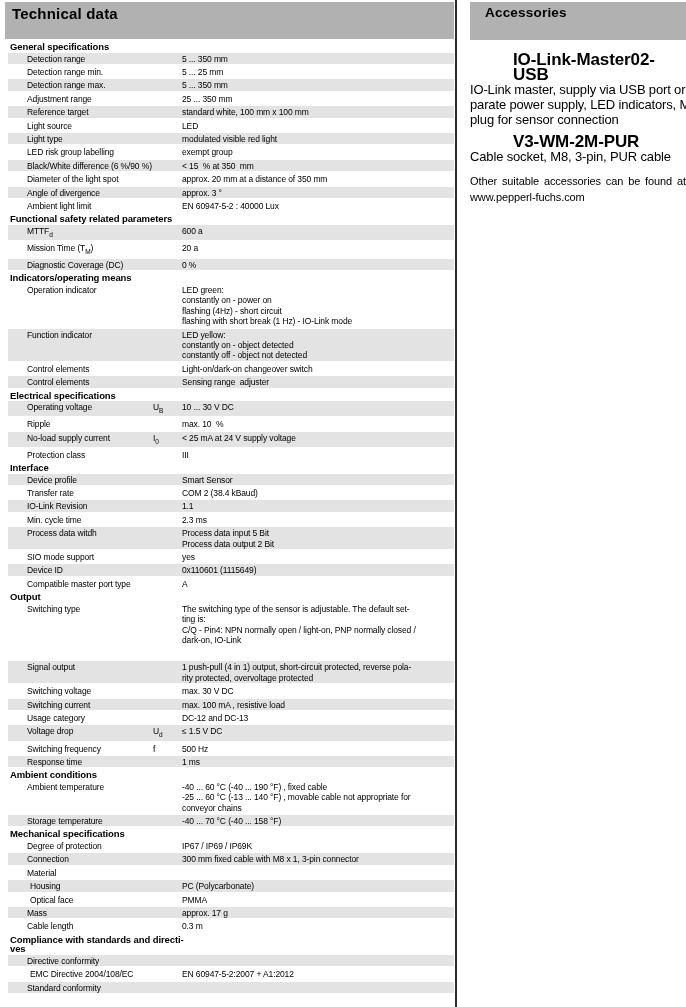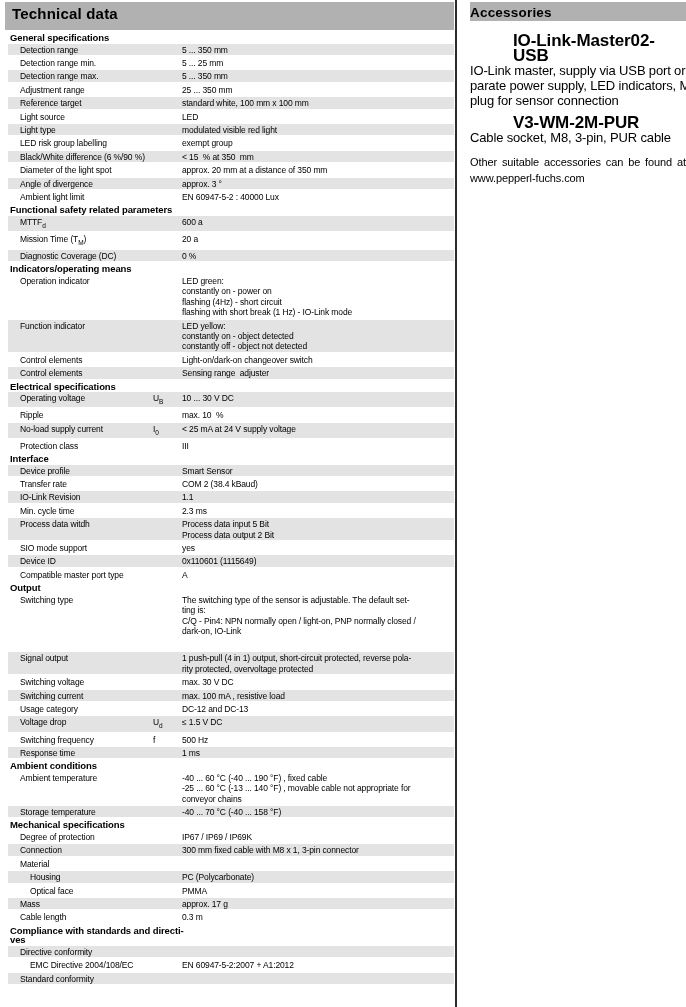--- a/index.html
+++ b/index.html
@@ -1,33 +1,33 @@
 <!DOCTYPE html>
 <html><head>
 <meta charset="utf-8">
 <style>
   html,body{margin:0;padding:0;background:#fff;}
   .page{position:relative;width:686px;height:1007px;background:#fff;overflow:hidden;
         font-family:"Liberation Sans",sans-serif;color:#000;}
   .left-col{position:absolute;left:5px;top:2px;width:449px;}
-  .titlebar{background:#b1b1b1;height:28px;line-height:23px;font-weight:bold;font-size:15px;
+  .titlebar{background:#b1b1b1;height:37px;line-height:23px;font-weight:bold;font-size:15px;
             padding-left:7px;letter-spacing:.2px;margin-bottom:2px;}
   .section-title{font-weight:bold;font-size:9.5px;line-height:9.5px;padding:1px 0 1px 5px;letter-spacing:-.1px;}
   .row{display:flex;margin-left:3px;border-bottom:2px solid #fff;padding-top:1px;
        font-size:8.5px;line-height:10.4px;letter-spacing:-.12px;}
   .row.shaded{background:#e3e3e3;}
-  .lbl{flex:0 0 145px;box-sizing:border-box;padding-left:12px;white-space:pre;}
+  .lbl{flex:0 0 145px;box-sizing:border-box;padding-left:19px;white-space:pre;}
   .row.indent2 .lbl{padding-left:22px;}
   .sym{flex:0 0 29px;white-space:pre;}
   .val{flex:1;min-width:0;}
   .vline{white-space:pre;}
   sub{font-size:6.5px;letter-spacing:0;}
   .divider{position:absolute;left:455px;top:0;width:2px;height:1007px;background:#2b2b2b;}
   .right-col{position:absolute;left:470px;top:2px;width:216px;}
-  .right-col .titlebar{height:19px;line-height:21px;font-size:13.5px;padding-left:0;margin-bottom:12px;}
+  .right-col .titlebar{height:38px;line-height:21px;font-size:13.5px;padding-left:15px;margin-bottom:12px;}
   .acc-item{margin-top:7px;}
   .acc-name{font-weight:bold;font-size:17px;line-height:15px;letter-spacing:-.1px;margin-left:43px;}
   .acc-desc{font-size:13px;line-height:15px;white-space:pre;letter-spacing:-.15px;}
   .note{font-size:11px;line-height:15.5px;text-align:justify;margin:10px 0 0 0;letter-spacing:-.1px;}
 </style>
 </head>
 <body>
 
 <div class="page">
   <div class="left-col">

